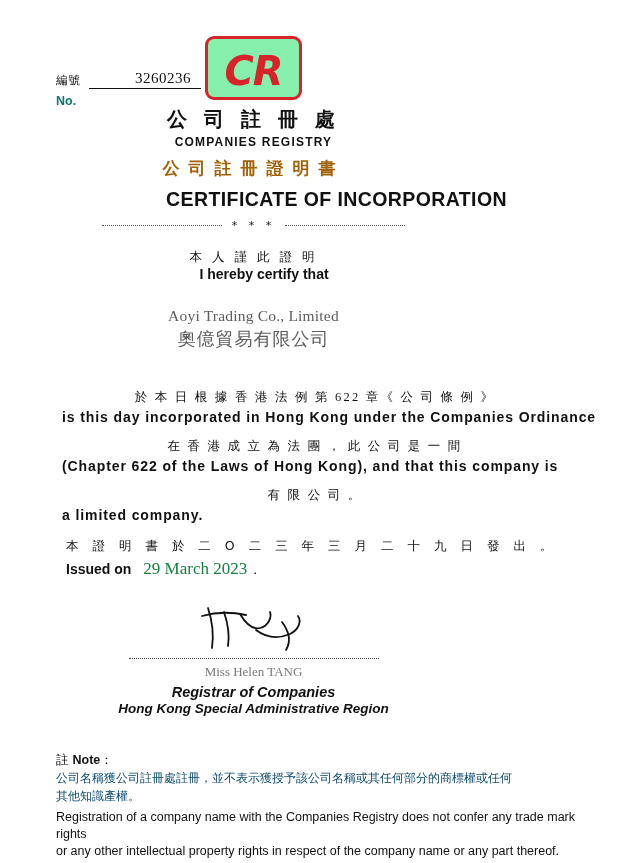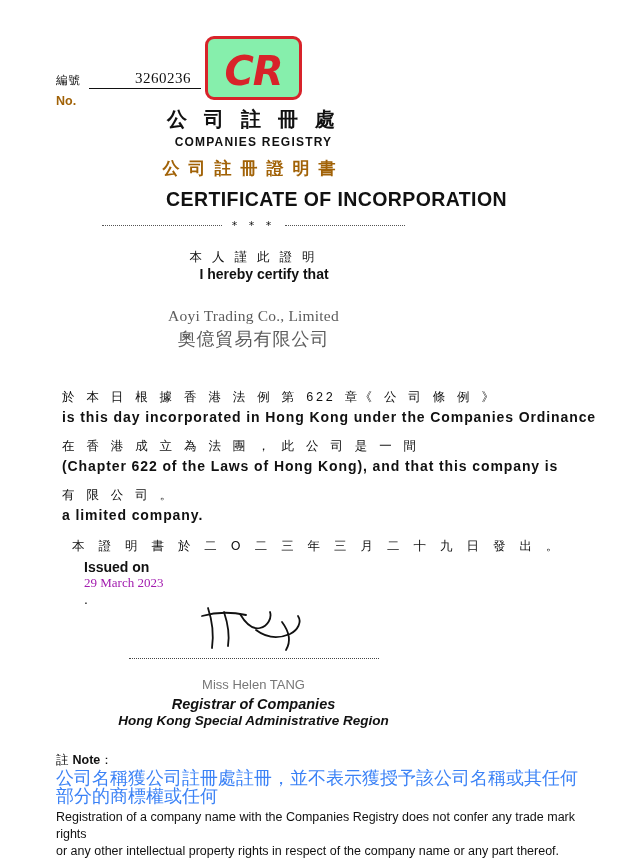--- a/index.html
+++ b/index.html
@@ -49,21 +49,21 @@
     border-bottom: 1px solid #111;
     padding: 0 10px 1px 6px;
     min-width: 96px;
     text-align: right;
     letter-spacing: 0.5px;
   }
   .no-label-en {
     font-family: "Liberation Sans", sans-serif;
     font-weight: bold;
     font-size: 12.5px;
-    color: #a16207;
+    color: #0f766e;
     margin-top: 5px;
   }
 
   
   .logo-wrap {
     position: absolute;
     left: 0;
     right: 0;
     top: 36px;
     text-align: center;
@@ -193,69 +193,69 @@
   }
 
   
   .body-block {
     position: absolute;
     left: 62px;
     top: 389px;
     width: 506px;
   }
   .body-cn {
-    font-family: Liberation Mono, monospace;
+    font-family: Liberation Serif, serif;
     font-size: 12.5px;
     color: #111;
     letter-spacing: 2.2px;
     white-space: nowrap;
+    text-align: center;
   }
   .body-en {
     font-family: "Liberation Sans", sans-serif;
     font-weight: bold;
     font-size: 14px;
     color: #111;
     letter-spacing: 0.6px;
     margin-top: 3px;
     margin-bottom: 13px;
     white-space: nowrap;
   }
   .body-en.wide {
     letter-spacing: 0.9px;
   }
 
   
   .issued-block {
     position: absolute;
-    left: 72px;
+    left: 66px;
     top: 538px;
     width: 506px;
   }
   .issued-cn {
     font-family: "DejaVu Sans", sans-serif;
     font-size: 12.5px;
     color: #111;
     letter-spacing: 5px;
   }
   .issued-en-row {
     margin-top: 4px;
     display: flex;
     align-items: baseline;
-    flex-direction: column;
   }
   .issued-en-label {
     font-family: "Liberation Sans", sans-serif;
     font-weight: bold;
     font-size: 14px;
     color: #111;
   }
   .issued-date {
     font-family: "Liberation Serif", serif;
-    font-size: 13px;
-    color: #a21caf;
+    font-size: 17px;
+    color: #15803d;
     margin-left: 12px;
   }
   .issued-dot {
     font-family: "Liberation Sans", sans-serif;
     font-size: 14px;
     color: #111;
     margin-left: 6px;
   }
 
   
@@ -276,24 +276,24 @@
     height: 0;
   }
   .reg-cn {
     font-family: "DejaVu Sans", sans-serif;
     font-size: 12.5px;
     color: #111;
     margin-top: 5px;
     letter-spacing: 0.5px;
   }
   .reg-name {
-    font-family: Liberation Sans, sans-serif;
+    font-family: Liberation Serif, serif;
     font-size: 13px;
     color: #777;
-    margin-top: 18px;
+    margin-top: 5px;
   }
   .reg-title {
     font-family: "Liberation Sans", sans-serif;
     font-weight: bold;
     font-style: italic;
     font-size: 14.5px;
     color: #111;
     margin-top: 4px;
   }
   .reg-region {
@@ -316,22 +316,22 @@
     font-family: "DejaVu Sans", sans-serif;
     font-size: 12.5px;
     color: #111;
   }
   .note-head b {
     font-family: "Liberation Sans", sans-serif;
     font-size: 12.5px;
   }
   .note-cn-line {
     font-family: Liberation Serif, serif;
-    font-size: 18px;
-    color: #3b82f6;
+    font-size: 12px;
+    color: #0c4a6e;
     line-height: 18px;
   }
   .note-en {
     font-family: "Liberation Sans", sans-serif;
     font-size: 12.5px;
     color: #111;
     line-height: 17px;
     margin-top: 4px;
   }
 </style>
@@ -405,17 +405,18 @@
     <div class="reg-title">Registrar of Companies</div>
     <div class="reg-region">Hong Kong Special Administrative Region</div>
   </div>
 
   <div class="note-block">
     <div class="note-head">
       <span>註</span>
       <b>Note</b><span>：</span>
     </div>
     <div class="note-cn-line">公司名稱獲公司註冊處註冊，並不表示獲授予該公司名稱或其任何部分的商標權或任何</div>
+    <div class="note-cn-line">其他知識產權。</div>
     <div class="note-en">Registration of a company name with the Companies Registry does not confer any trade mark rights</div>
     <div class="note-en" style="margin-top:0">or any other intellectual property rights in respect of the company name or any part thereof.</div>
   </div>
 
 </div>
 
 </body></html>

